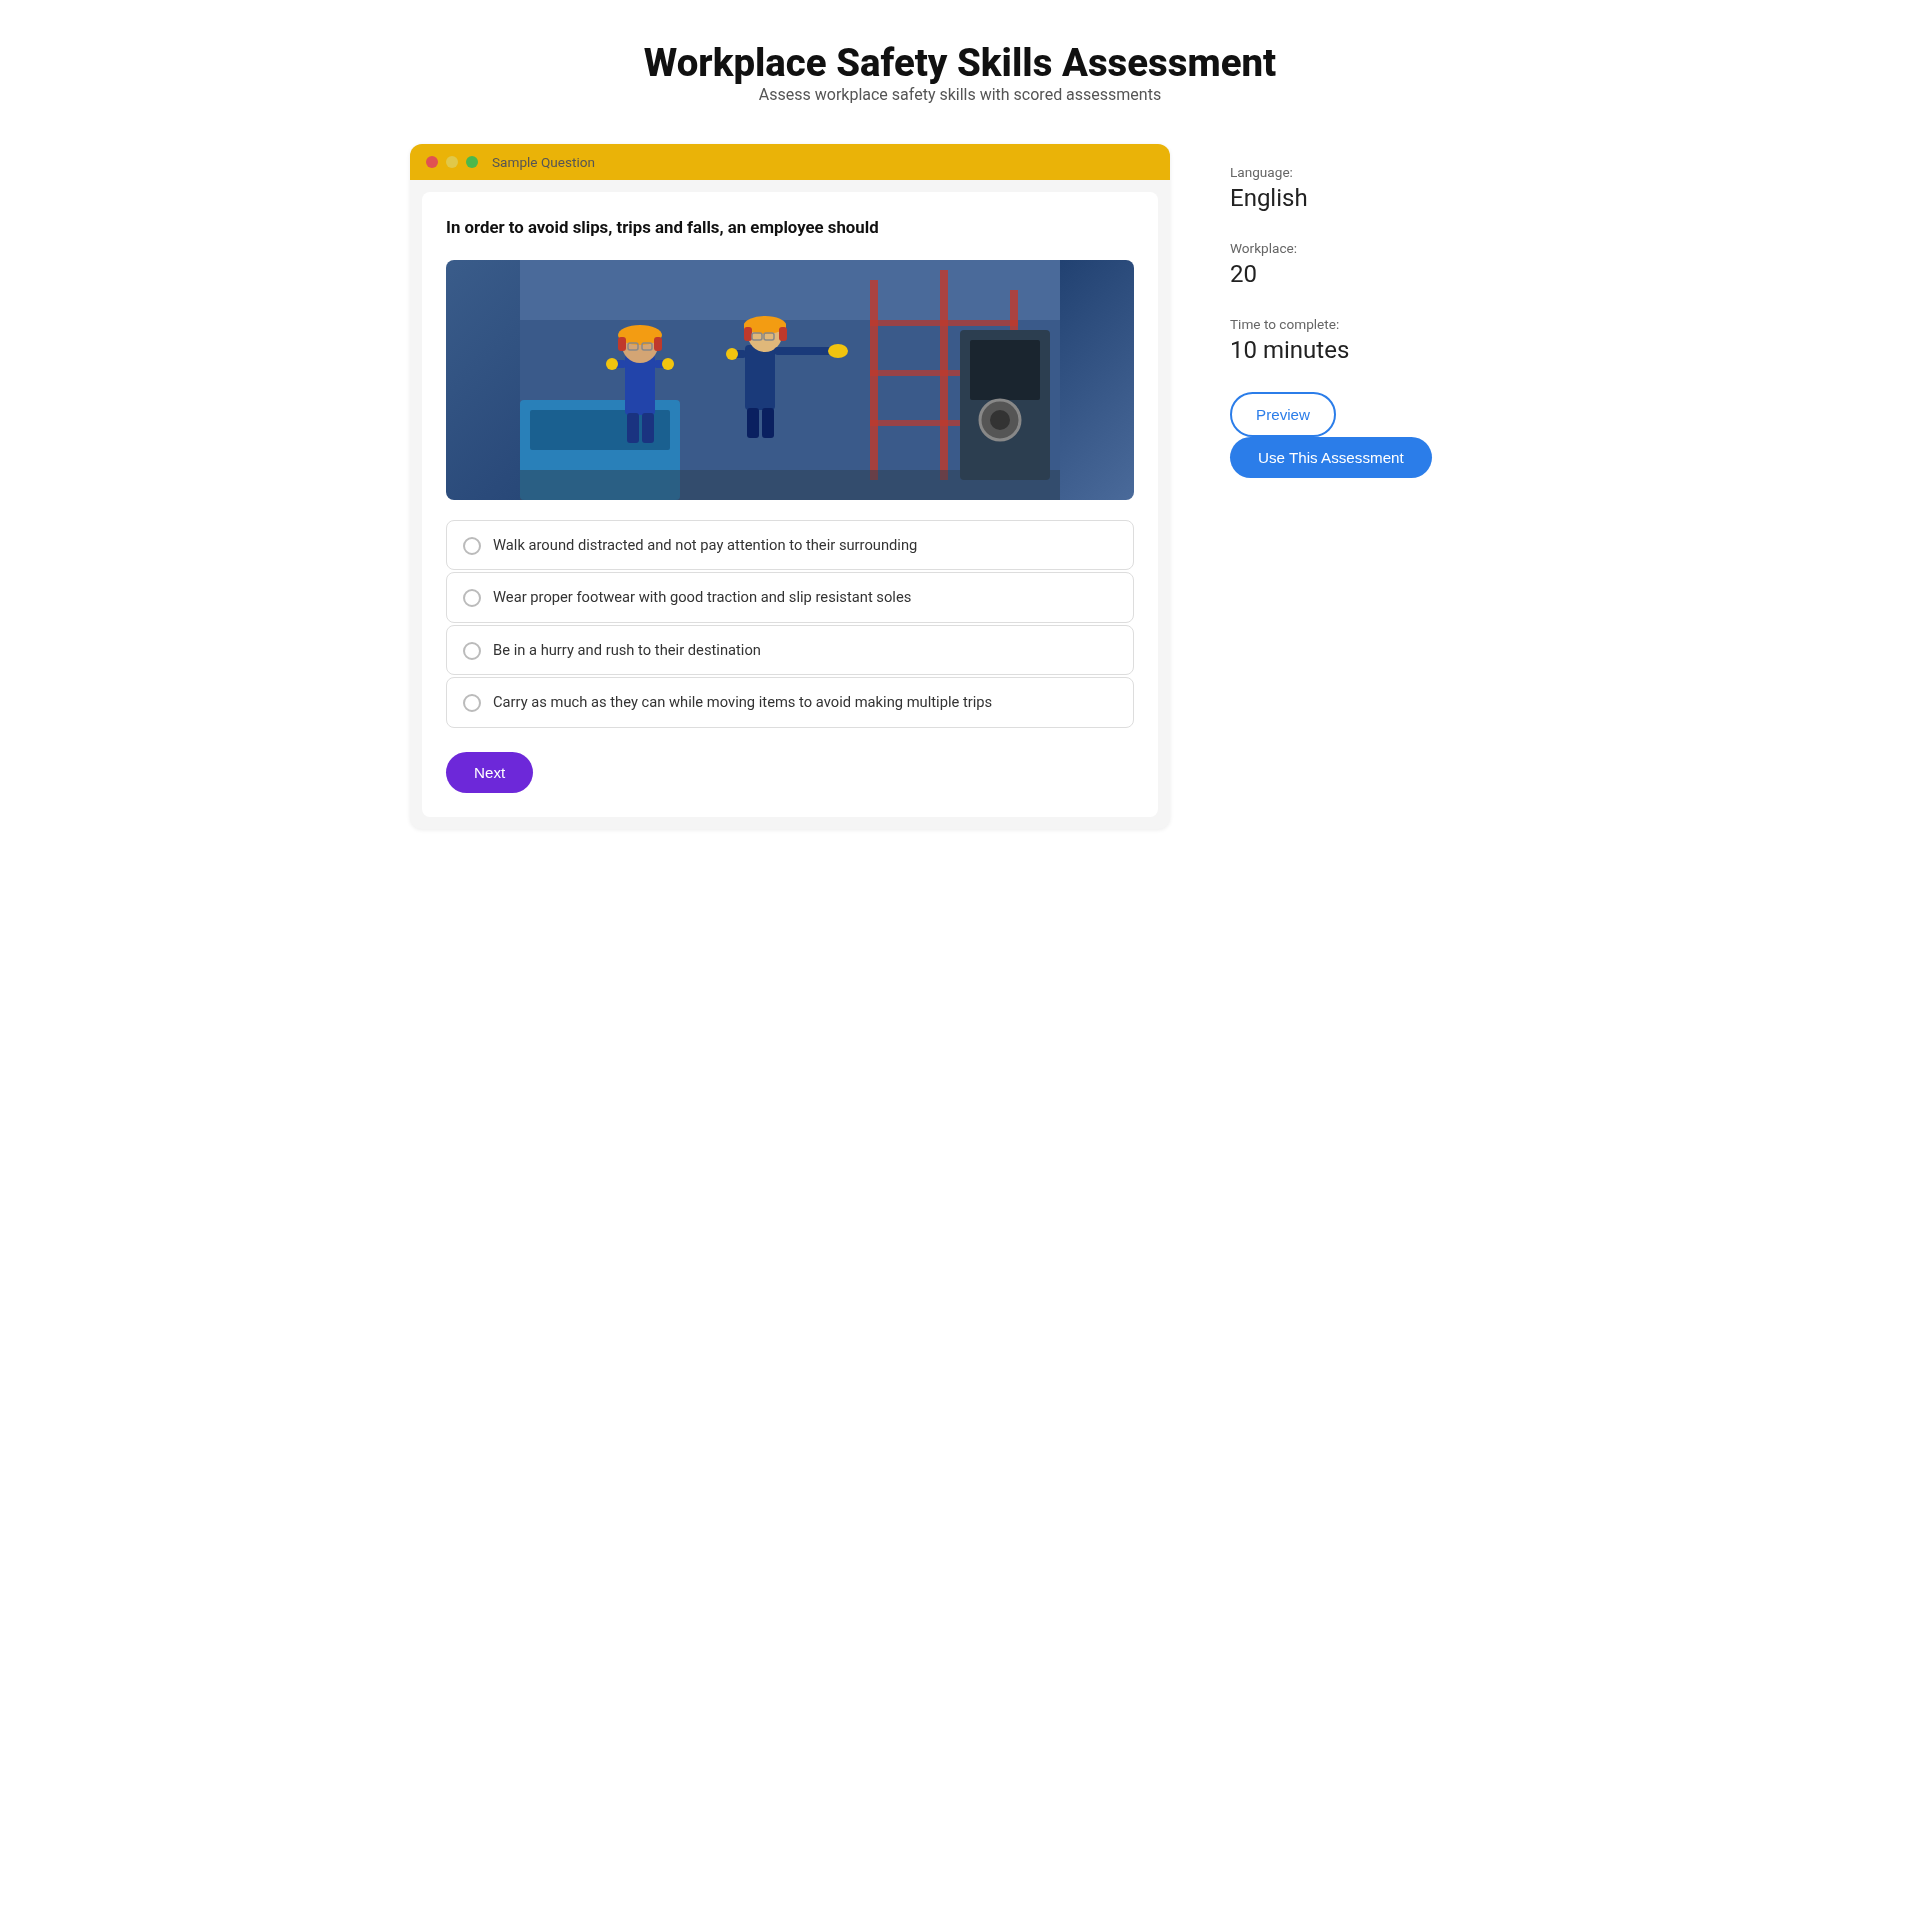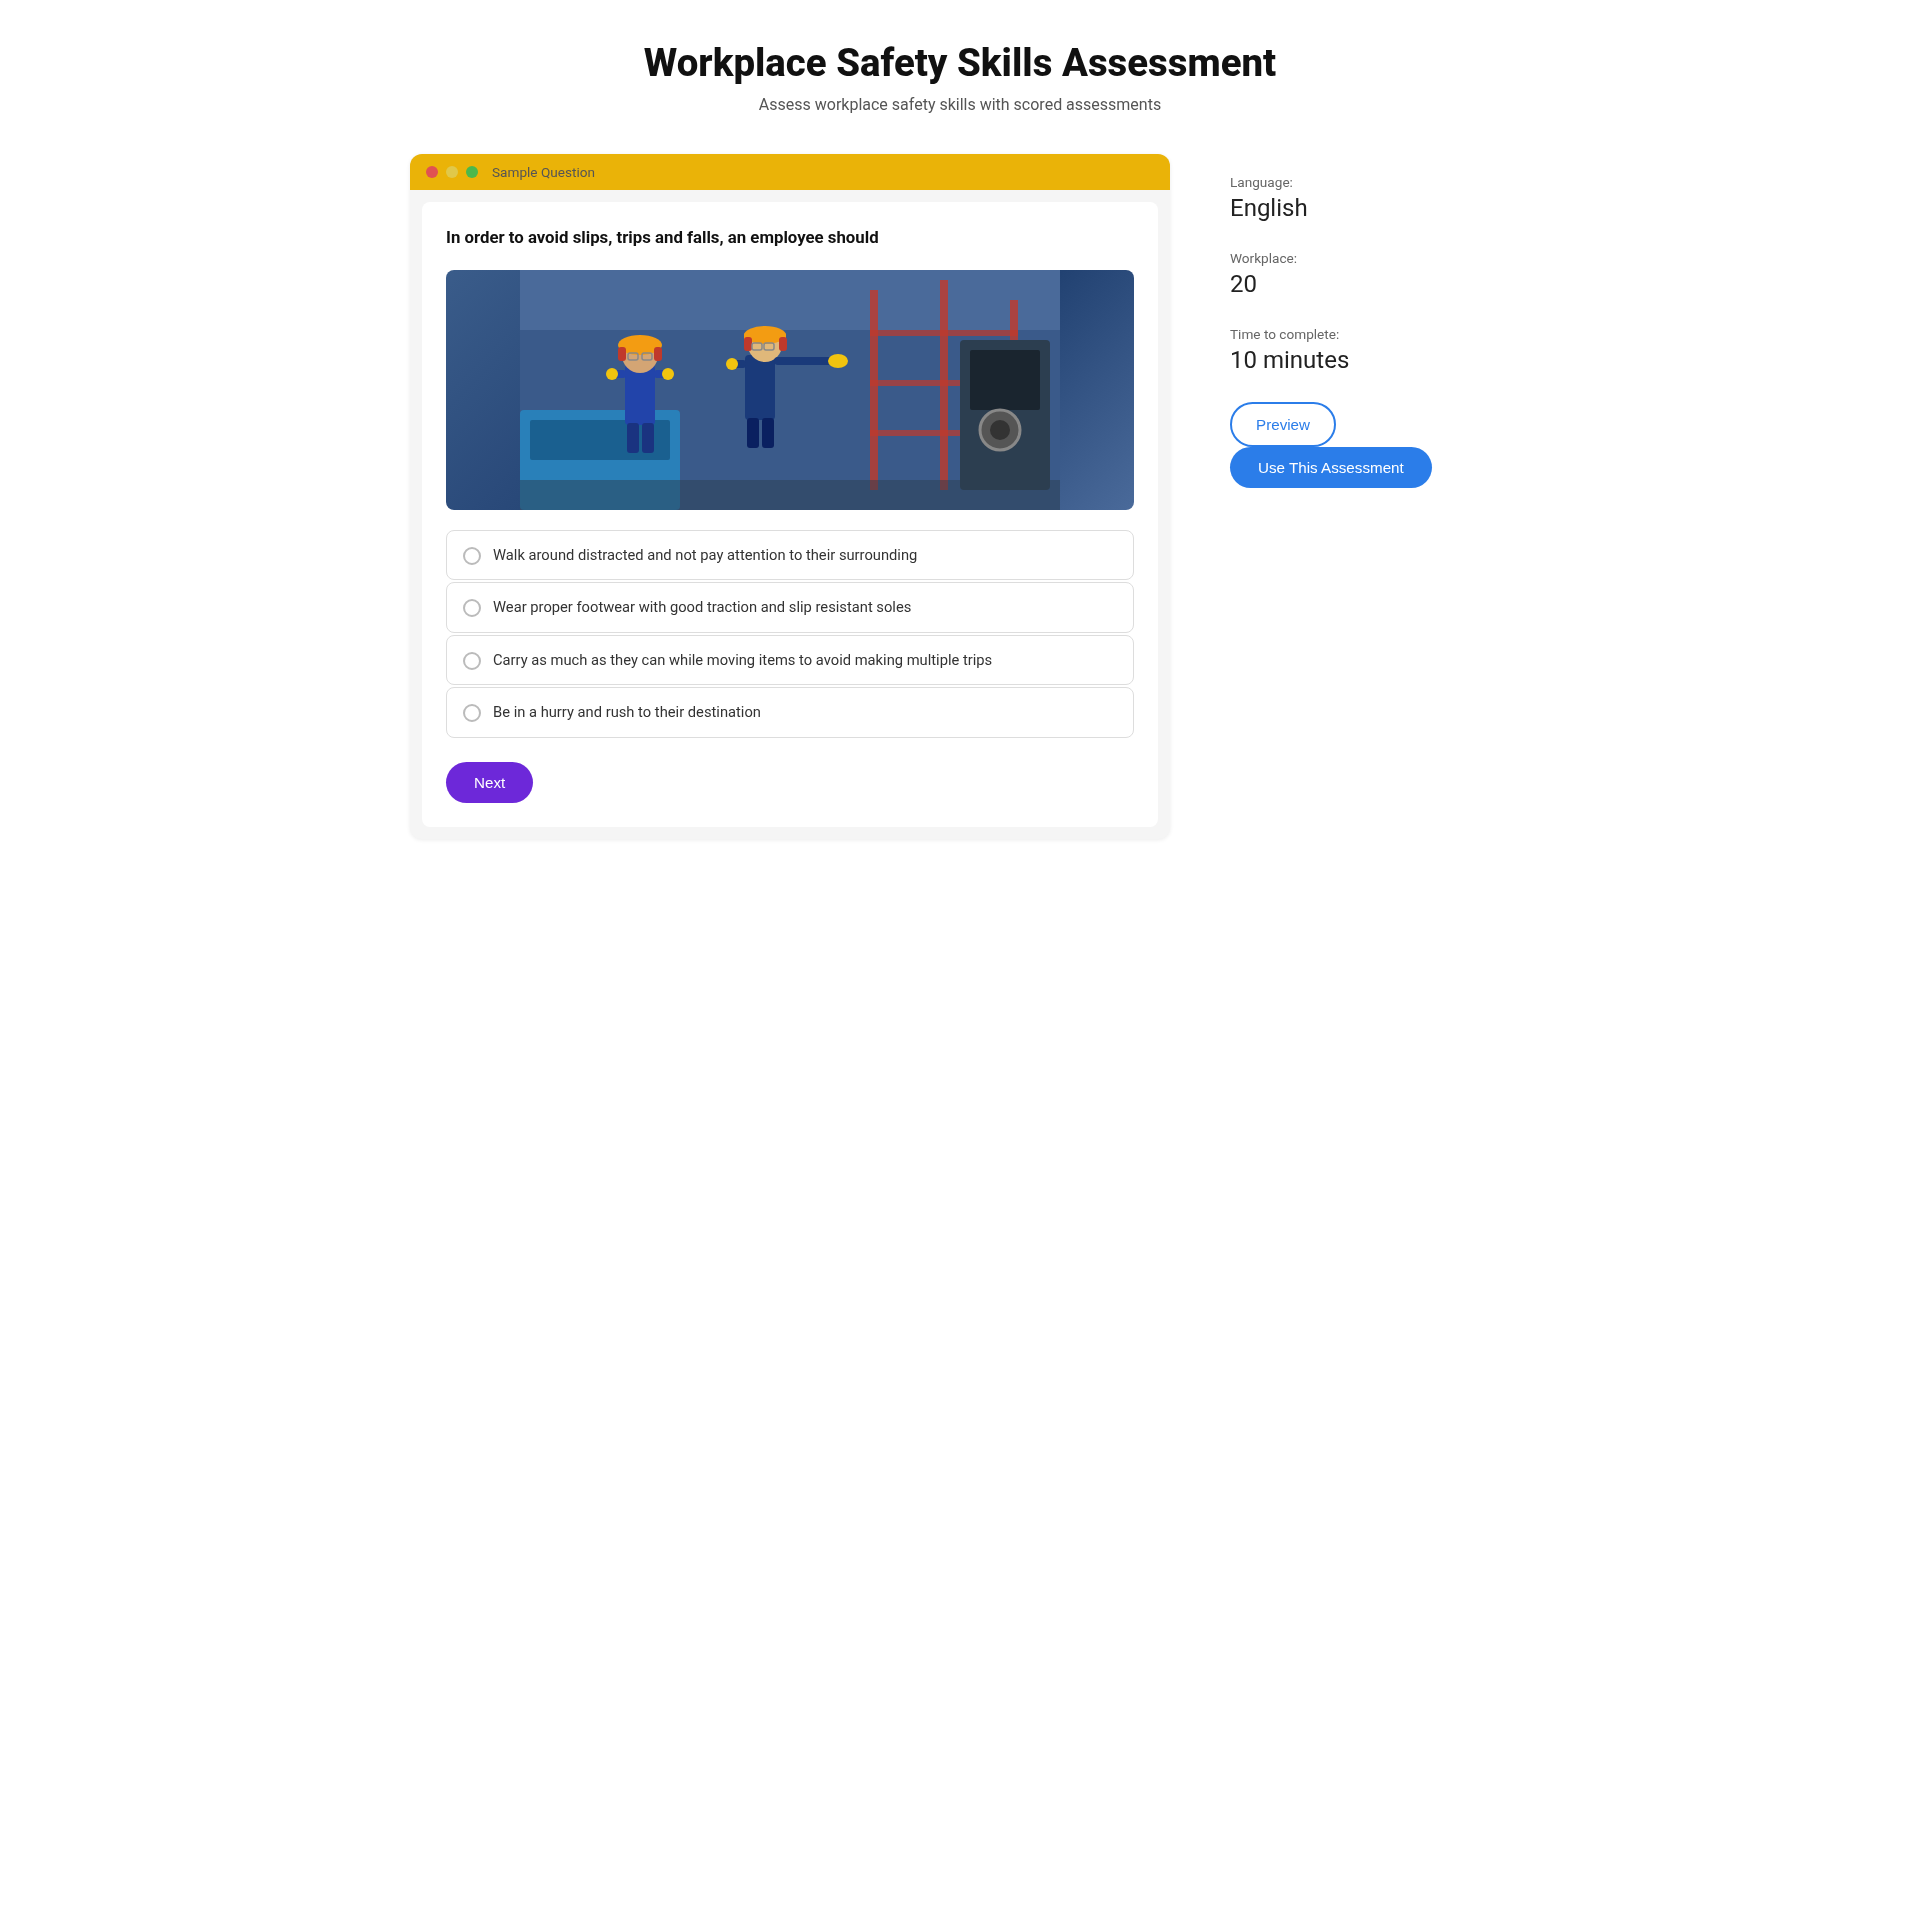--- a/index.html
+++ b/index.html
@@ -11,21 +11,20 @@
       padding: 40px 20px;
     }
     .page-header {
       text-align: center;
       margin-bottom: 40px;
     }
     .page-title {
       font-size: 2.4rem;
       font-weight: 800;
       color: #111;
-      margin-bottom: 10px;
     }
     .page-subtitle {
       font-size: 1rem;
       color: #555;
     }
     .main-layout {
       display: flex;
       gap: 60px;
       max-width: 1100px;
       margin: 0 auto;
@@ -267,25 +266,25 @@
       <div class="answer-option">
             <div class="radio-circle"></div>
             <span class="answer-text">Walk around distracted and not pay attention to their surrounding</span>
           </div>
           <div class="answer-option">
             <div class="radio-circle"></div>
             <span class="answer-text">Wear proper footwear with good traction and slip resistant soles</span>
           </div>
           <div class="answer-option">
             <div class="radio-circle"></div>
-            <span class="answer-text">Carry as much as they can while moving items to avoid making multiple trips</span>
+            <span class="answer-text">Be in a hurry and rush to their destination</span>
           </div>
           <div class="answer-option">
             <div class="radio-circle"></div>
-            <span class="answer-text">Be in a hurry and rush to their destination</span>
+            <span class="answer-text">Carry as much as they can while moving items to avoid making multiple trips</span>
           </div>
         </div>
 
       <button class="next-btn">Next</button>
     </div>
   </div>
 
   <div class="sidebar">
     <div class="meta-item">
       <div class="meta-label">Language:</div>

